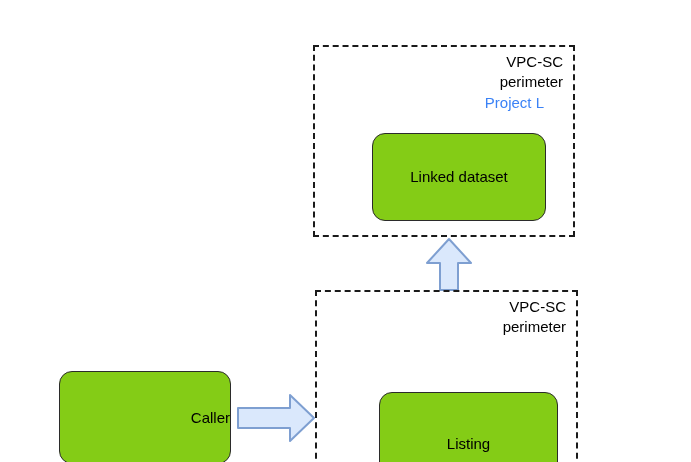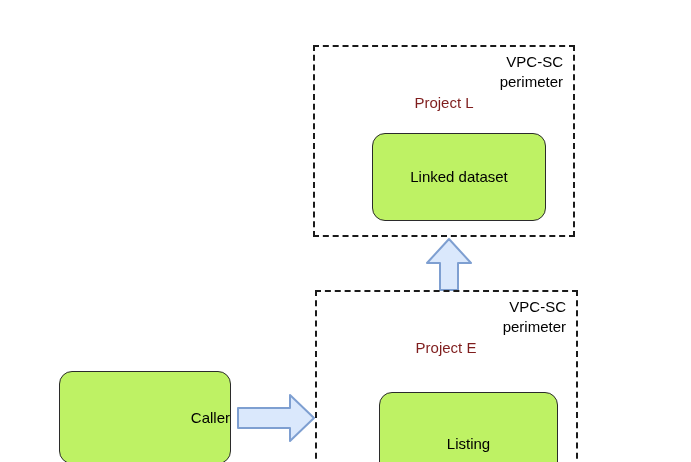--- a/index.html
+++ b/index.html
@@ -30,29 +30,29 @@
     font-size: 15px;
     line-height: 20px;
     text-align: right;
     color: #000000;
     white-space: pre-line;
   }
   .project-label {
     position: absolute;
     font-size: 15px;
     line-height: 20px;
-    text-align: center;
-    color: #7f1d1d;
+    text-align: right;
+    color: #3b82f6;
   }
   .node-box {
     position: absolute;
     box-sizing: border-box;
     border: 1.6px solid #2b2b2b;
     border-radius: 13px;
-    background: #bef264;
+    background: #84cc16;
     display: flex;
     align-items: center;
     justify-content: center;
   }
   .node-label {
     font-size: 15px;
     line-height: 18px;
     color: #000000;
     text-align: center;
   }
@@ -84,21 +84,20 @@
     <svg width="50" height="54" viewBox="0 0 50 54">
       <polygon points="25,2 47,26 34,26 34,53 16,53 16,26 3,26" fill="#dae8fc" stroke="#7e9fd1" stroke-width="2" stroke-linejoin="round"></polygon>
     </svg>
   </div>
 
   <div class="perimeter" style="left:315px; top:258px; width:263px; height:189px;"></div>
 
   <div class="perimeter-label" style="left:400px; top:265px; width:166px;">VPC-SC
 perimeter</div>
 
-  <div class="project-label" style="left:346px; top:306px; width:200px;">Project E</div>
 
   <div class="node-box" style="left:379px; top:360px; width:179px; height:103px;">
     <span class="node-label">Listing</span>
   </div>
 
 
   <div class="node-box" style="left:59px; top:339px; width:172px; height:93px;justify-content:flex-end;">
     <span class="node-label">Caller</span>
   </div>
 

